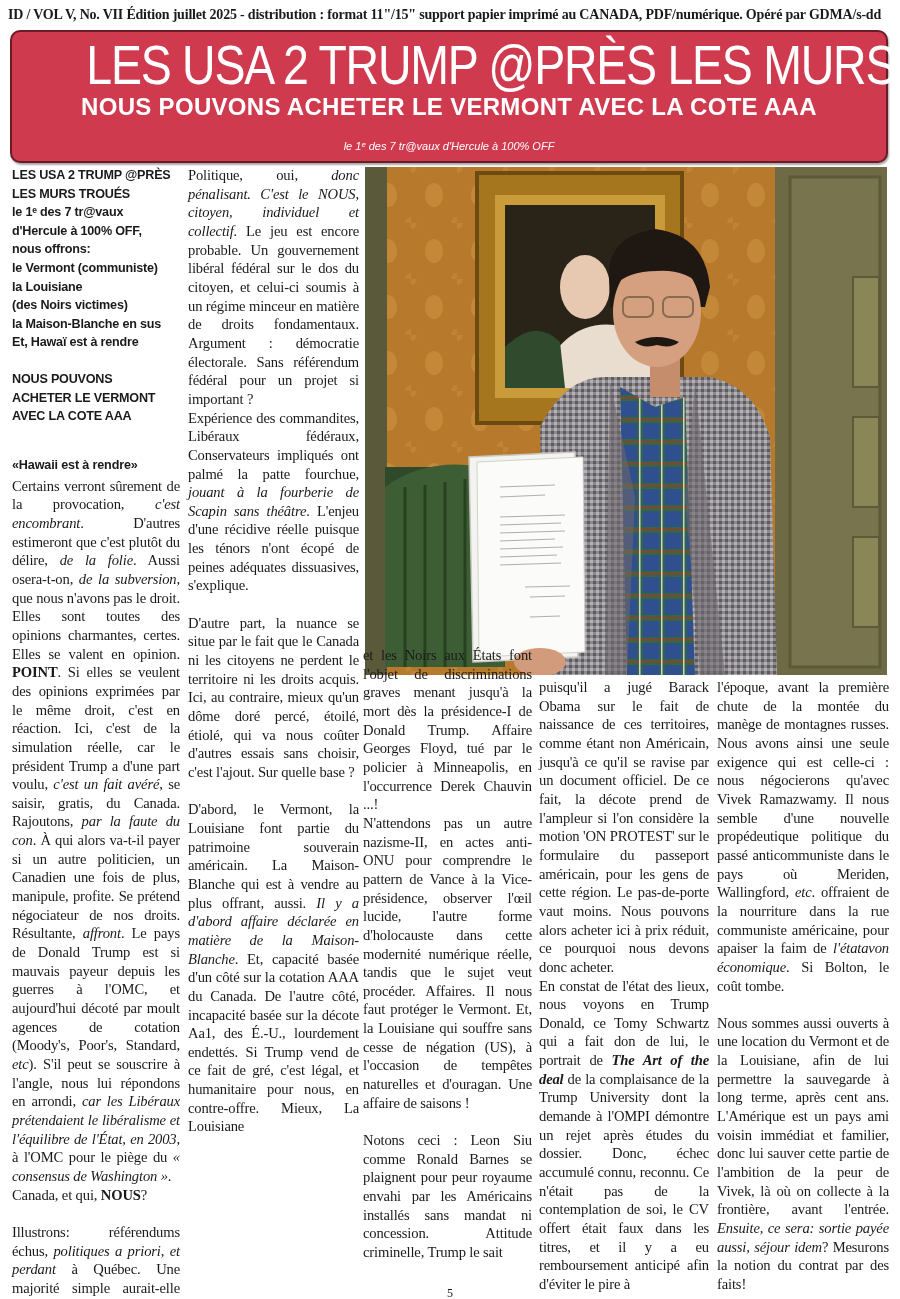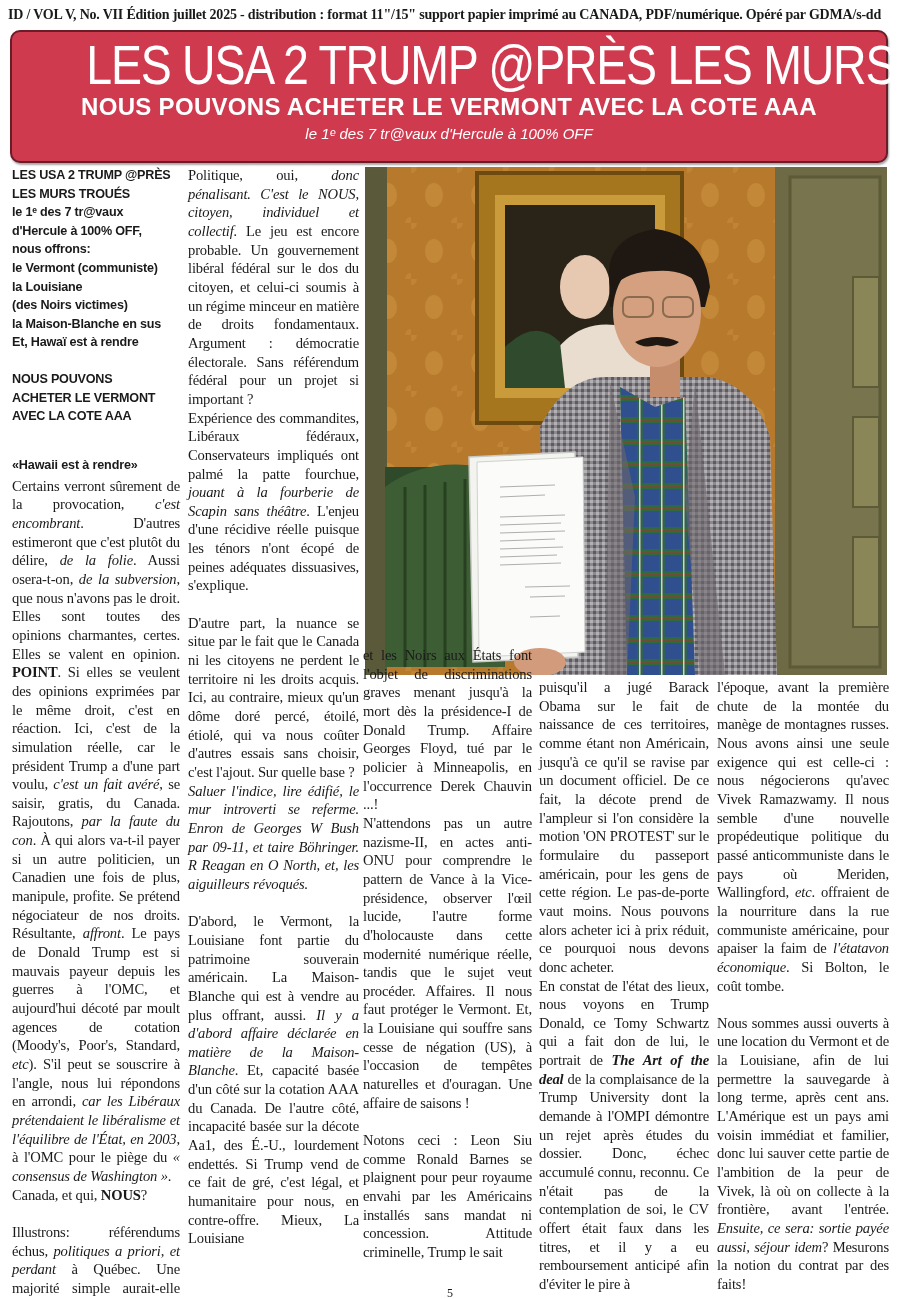--- a/index.html
+++ b/index.html
@@ -23,21 +23,21 @@
     font-size: 56px; line-height: 58px; margin-top: 4px;
     letter-spacing: -1.5px; transform: scaleX(0.83); transform-origin: center;
     white-space: nowrap; font-weight: normal;
   }
   .banner .h2 {
     font-family: "Liberation Sans", sans-serif; font-weight: bold;
     font-size: 24px; line-height: 26px; letter-spacing: 0.3px; white-space: nowrap;
   }
   .banner .h3 {
     font-family: "Liberation Sans", sans-serif; font-style: italic;
-    font-size: 15px; line-height: 20px; margin-top: 4px; white-space: nowrap;
+    font-size: 11px; line-height: 20px; margin-top: 16px; white-space: nowrap;
   }
   .banner .h4 {
     font-family: "Liberation Sans", sans-serif; font-style: italic;
     font-size: 12.5px; line-height: 18px; margin-top: 18px; white-space: nowrap;
   }
 
   .sidebar-box {
     position: absolute; left: 12px; top: 166px; width: 168px;
     text-align: left; font-family: "Liberation Sans", sans-serif; font-weight: bold;
     font-size: 12.6px; line-height: 18.6px; letter-spacing: -0.2px;
@@ -105,21 +105,20 @@
   <p style="text-align:left"><span>Canada, et qui, </span><b>NOUS</b><span>?</span></p>
   <div class="spacer"></div>
   <p><span>Illustrons: référendums échus, </span><i>politiques a priori, et perdant</i><span> à Québec. Une majorité simple aurait-elle fait</span></p>
 </div>
 
 <div class="col c2">
   <p><span>Politique, oui, </span><i>donc pénalisant. C'est le NOUS, citoyen, individuel et collectif.</i><span> Le jeu est encore probable. Un gouvernement libéral fédéral sur le dos du citoyen, et celui-ci soumis à un régime minceur en matière de droits fondamentaux. Argument : démocratie électorale. Sans référendum fédéral pour un projet si important ?</span></p>
   <p><span>Expérience des commandites, Libéraux fédéraux, Conservateurs impliqués ont palmé la patte fourchue, </span><i>jouant à la fourberie de Scapin sans théâtre</i><span>. L'enjeu d'une récidive réelle puisque les ténors n'ont écopé de peines adéquates dissuasives, s'explique.</span></p>
   <div class="spacer"></div>
   <p>D'autre part, la nuance se situe par le fait que le Canada ni les citoyens ne perdent le territoire ni les droits acquis. Ici, au contraire, mieux qu'un dôme doré percé, étoilé, étiolé, qui va nous coûter d'autres essais sans choisir, c'est l'ajout. Sur quelle base ?</p>
-  <p><i>Saluer l'indice, lire édifié, le mur introverti se referme. Enron de Georges W Bush par 09-11, et taire Böhringer. R Reagan en O North, et, les aiguilleurs révoqués.</i></p>
   <div class="spacer"></div>
   <p><span>D'abord, le Vermont, la Louisiane font partie du patrimoine souverain américain. La Maison-Blanche qui est à vendre au plus offrant, aussi. </span><i>Il y a d'abord affaire déclarée en matière de la Maison-Blanche</i><span>. Et, capacité basée d'un côté sur la cotation AAA du Canada. De l'autre côté, incapacité basée sur la décote Aa1, des É.-U., lourdement endettés. Si Trump vend de ce fait de gré, c'est légal, et humanitaire pour nous, en contre-offre. Mieux, La Louisiane</span></p>
 </div>
 
 <div class="photo">
   <svg width="522" height="508" viewBox="0 0 522 508" xmlns="http://www.w3.org/2000/svg">
     <defs>
       <pattern id="damask" width="46" height="56" patternUnits="userSpaceOnUse">
         <rect width="46" height="56" fill="#b77a2d"></rect>
         <ellipse cx="23" cy="28" rx="9" ry="12" fill="#c88f3e" opacity="0.7"></ellipse>

